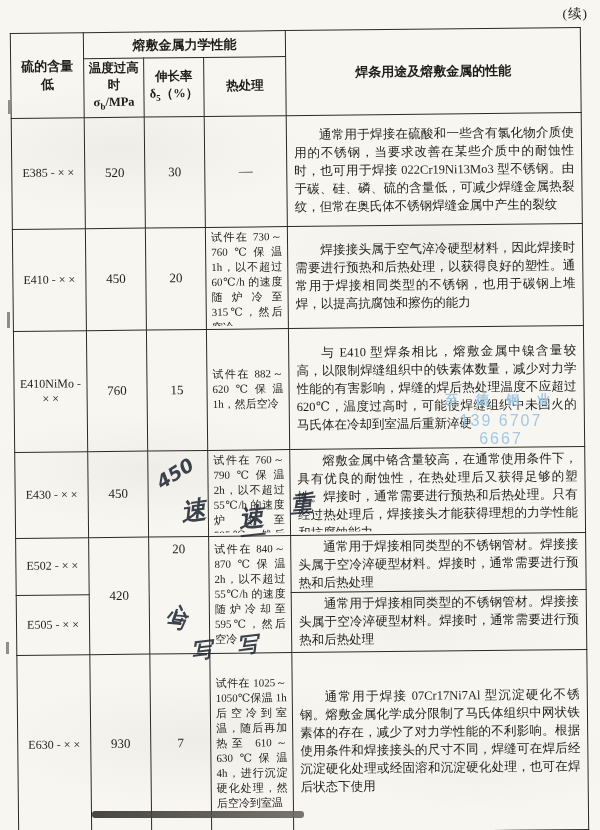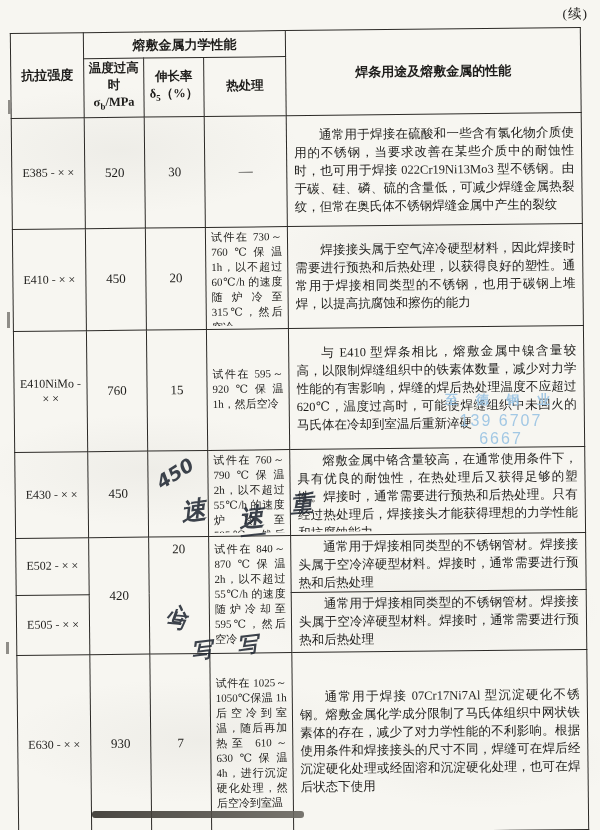--- a/index.html
+++ b/index.html
@@ -63,21 +63,21 @@
   <table class="main">
     <colgroup>
       <col style="width:73px">
         <col style="width:60px">
         <col style="width:60px">
       <col style="width:82px">
         <col style="width:295px">
     </colgroup>
     <tbody>
         <tr style="height:26px">
-      <th rowspan="2">抗拉强度</th>
+      <th rowspan="2">硫的含量低</th>
       <th colspan="3">熔敷金属力学性能</th>
       <th rowspan="2">焊条用途及熔敷金属的性能</th>
     </tr>
     <tr style="height:40px">
       <th class="hdr2">
         <span>温度过高时</span><br>
         <span>σ</span><sub>b</sub><span>/MPa</span>
       </th>
       <th class="hdr2">
         <span>伸长率</span><br>
@@ -106,21 +106,21 @@
       <td class="usage">
             <div class="fit" style="max-height:96px">焊接接头属于空气淬冷硬型材料，因此焊接时需要进行预热和后热处理，以获得良好的塑性。通常用于焊接相同类型的不锈钢，也用于碳钢上堆焊，以提高抗腐蚀和擦伤的能力</div>
           </td>
     </tr>
 
     <tr style="height:121px">
       <td class="model">E410NiMo - × ×</td>
       <td class="num">760</td>
       <td class="num">15</td>
       <td class="ht">
-            <div class="fit" style="max-height:114px">试件在 595～920℃保温 1h，然后空冷</div>
+            <div class="fit" style="max-height:114px">试件在 882～620℃保温 1h，然后空冷</div>
           </td>
       <td class="usage">
             <div class="fit" style="max-height:114px">与 E410 型焊条相比，熔敷金属中镍含量较高，以限制焊缝组织中的铁素体数量，减少对力学性能的有害影响，焊缝的焊后热处理温度不应超过 620℃，温度过高时，可能使焊缝组织中未回火的马氏体在冷却到室温后重新淬硬</div>
           </td>
     </tr>
 
     <tr style="height:86px">
       <td class="model">E430 - × ×</td>
       <td class="num">450</td>
       <td class="num"></td>

